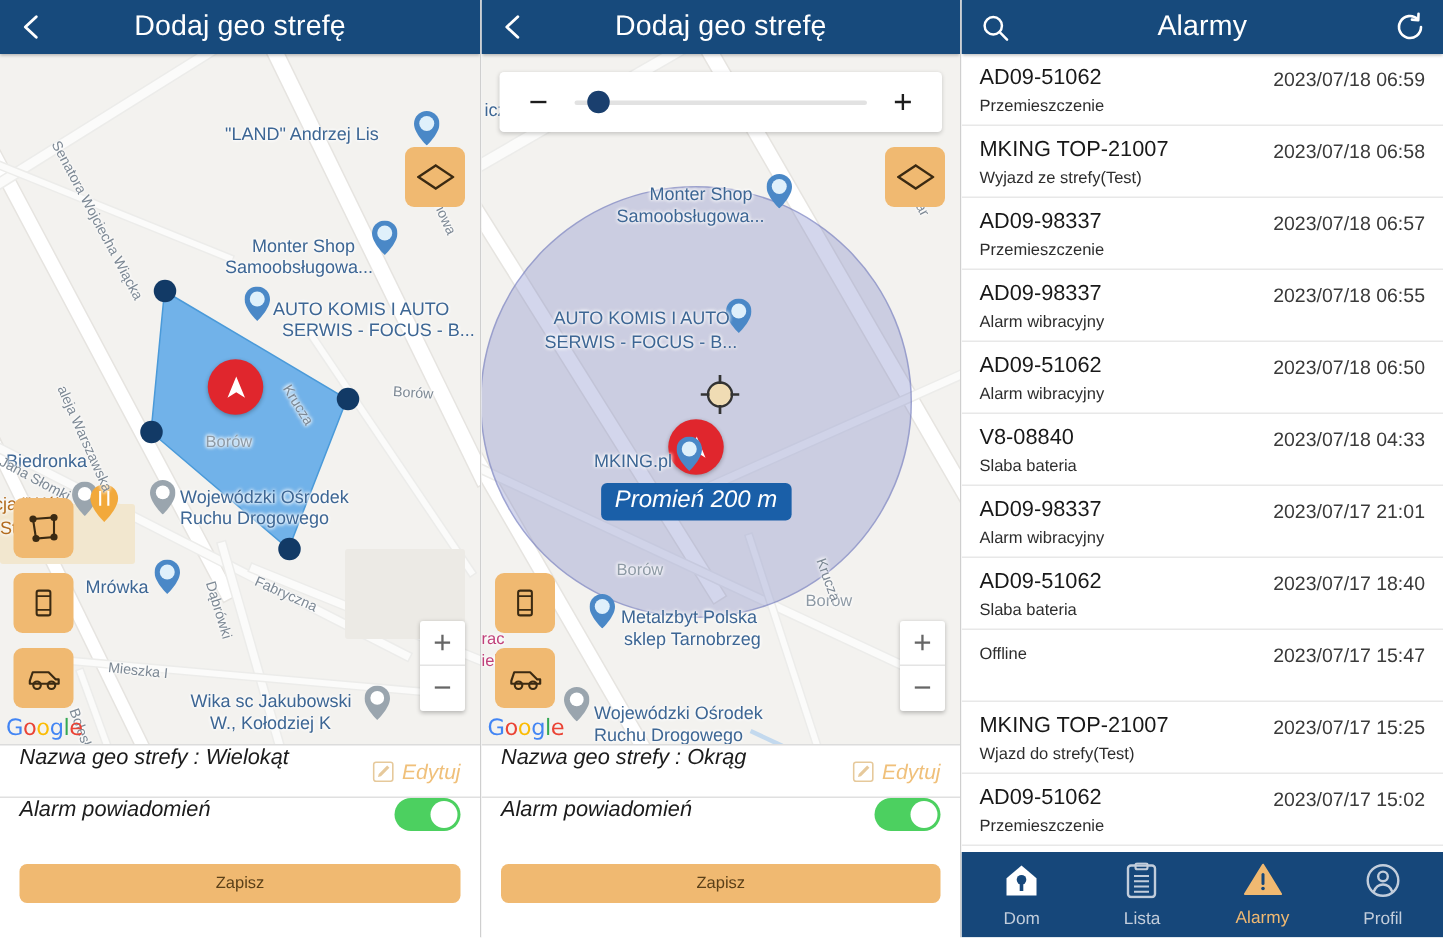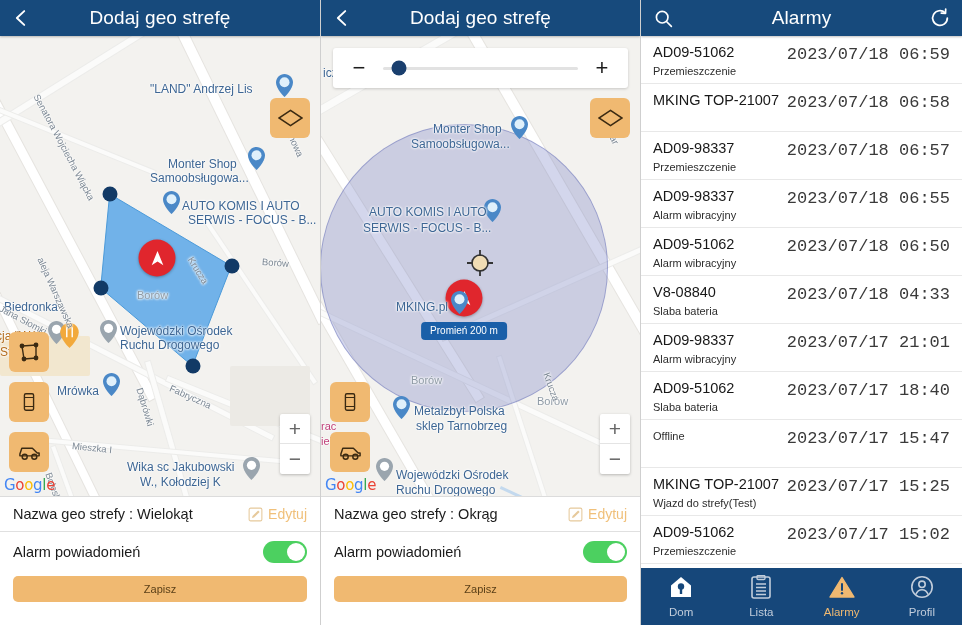--- a/index.html
+++ b/index.html
@@ -96,22 +96,22 @@
     background: rgba(118,128,196,.32);
     border: 1px solid rgba(95,105,180,.45);
     transform: translate(-50%,-50%);
   }
   .crosshair {
     position: absolute; width: 26px; height: 26px;
     transform: translate(-50%,-50%);
   }
   .radius-label {
     position: absolute; transform: translate(-50%,0);
-    background: #1a5fa8; color: #fff; font-size: 10px;
-    padding: 3px 9px 4px; border-radius: 4px; white-space: nowrap;
+    background: #1a5fa8; color: #fff; font-size: 16px;
+    padding: 3px 9px 4px; border-radius: 4px; white-space: nowrap; font-style: italic;
   }
 
   
   .slider-card {
     position: absolute; left: 12px; right: 12px; top: 12px;
     height: 40px; background: #ffffff; border-radius: 3px;
     display: flex; align-items: center; padding: 0 14px;
     box-shadow: 0 1px 3px rgba(0,0,0,.18); z-index: 20;
   }
   .slider-minus, .slider-plus {
@@ -166,22 +166,22 @@
   .gmark span:nth-child(4){color:#4285F4;}
   .gmark span:nth-child(5){color:#34A853;}
   .gmark span:nth-child(6){color:#EA4335;}
 
   
   .form-area {
     position: absolute; left: 0; right: 0; bottom: 0; height: 129px;
     background: #ffffff; z-index: 30;
   }
   .form-row {
-    height: 36px; display: flex; align-items: center;
-    padding: 0 13px; border-bottom: 1px solid #e0e0e0;
+    height: 36px; display: flex; 
+    padding: 0 13px; border-bottom: 1px solid #e0e0e0; font-style: italic;
   }
   .form-row.name-row { border-top: 1px solid #dcdcdc; }
   .form-label { font-size: 14.5px; color: #1b1b1b; flex: 1; }
   .edit-wrap { display: flex; align-items: center; gap: 5px; cursor: pointer; }
   .edit-text { font-size: 14px; color: #f0c07a; }
   .form-row.toggle-row { height: 40px; border-bottom: none; }
   .switch {
     width: 44px; height: 22px; border-radius: 11px; background: #4cd060;
     position: relative; cursor: pointer;
   }
@@ -208,21 +208,21 @@
   }
   .alarm-dev {
     font-size: 14.5px; color: #181818; line-height: 19px;
     display: block;
   }
   .alarm-type {
     font-size: 11px; color: #2d2d2d; line-height: 18px; display: block;
   }
   .alarm-time {
     position: absolute; right: 12px; top: 9px;
-    font-size: 17px; color: #3a3a3a; font-family: Liberation Mono, monospace;
+    font-size: 13px; color: #3a3a3a;
   }
   .bottom-nav {
     position: absolute; left: 0; right: 0; bottom: 0; height: 57px;
     background: #16477a; display: flex; z-index: 10;
   }
   .nav-item {
     flex: 1; display: flex; flex-direction: column;
     align-items: center; justify-content: center; gap: 3px; cursor: pointer;
   }
   .nav-label { font-size: 11.5px; color: #c2cddb; text-align: right; }
@@ -563,20 +563,21 @@
     </div>
 
     <div class="alarm-list" id="alarm-list">
         <div class="alarm-row">
           <span class="alarm-dev">AD09-51062</span>
           <span class="alarm-type">Przemieszczenie</span>
           <span class="alarm-time">2023/07/18 06:59</span>
         </div>
         <div class="alarm-row">
           <span class="alarm-dev">MKING TOP-21007</span>
+          <span class="alarm-type">Wyjazd ze strefy(Test)</span>
           <span class="alarm-time">2023/07/18 06:58</span>
         </div>
         <div class="alarm-row">
           <span class="alarm-dev">AD09-98337</span>
           <span class="alarm-type">Przemieszczenie</span>
           <span class="alarm-time">2023/07/18 06:57</span>
         </div>
         <div class="alarm-row">
           <span class="alarm-dev">AD09-98337</span>
           <span class="alarm-type">Alarm wibracyjny</span>

